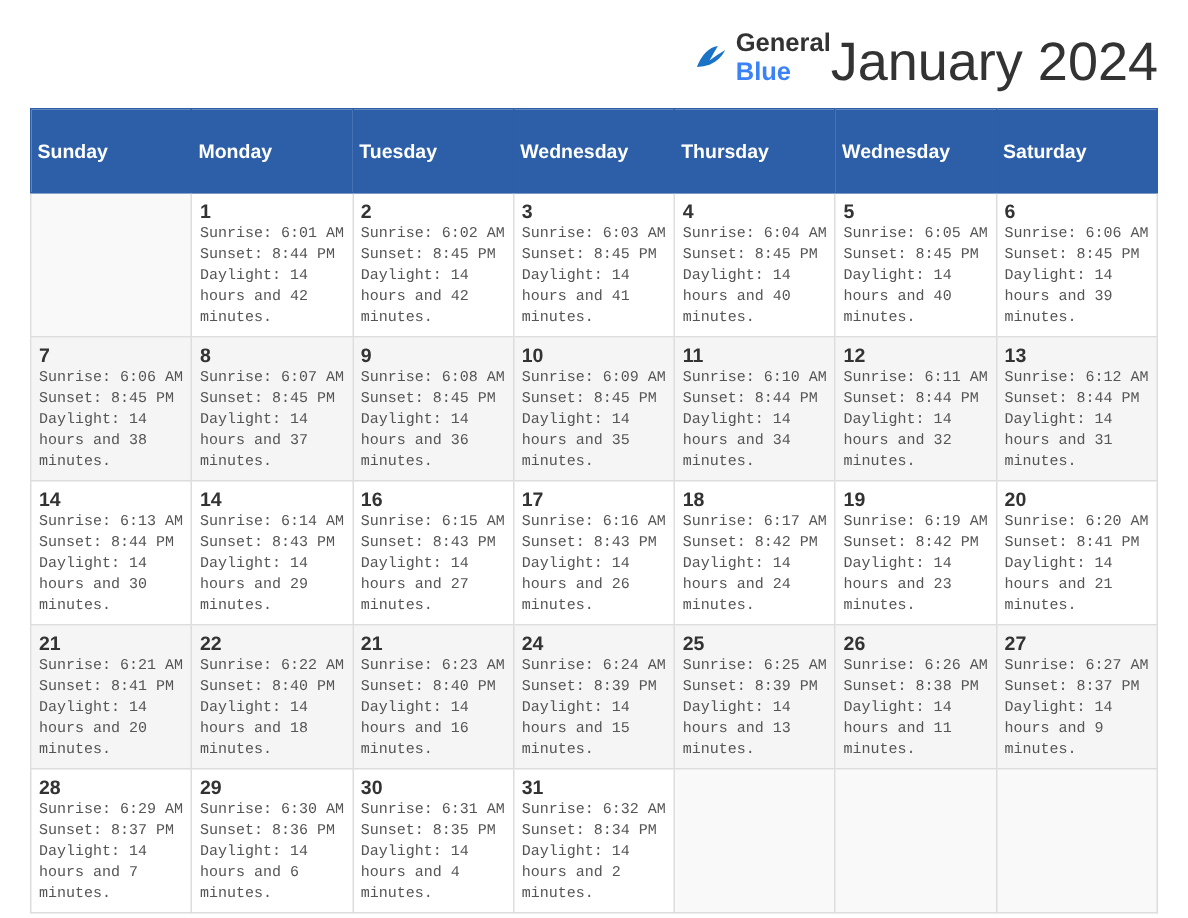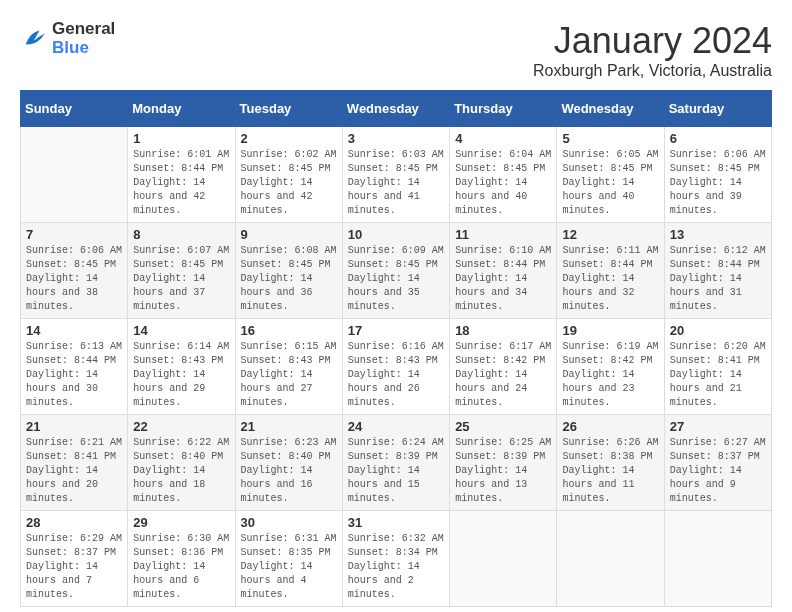--- a/index.html
+++ b/index.html
@@ -5,21 +5,21 @@
     * { box-sizing: border-box; margin: 0; padding: 0; }
     body {
       font-family: Arial, sans-serif;
       background: #fff;
       width: 792px;
       min-height: 612px;
       padding: 20px;
     }
     .header-section {
       display: flex;
-      justify-content: space-between;
+      justify-content: flex-end;
       align-items: flex-start;
       margin-bottom: 10px;
     }
     .logo {
       display: flex;
       align-items: center;
       gap: 4px;
     }
     .logo-bird {
       width: 28px;
@@ -38,21 +38,21 @@
       color: #333;
     }
     table {
       width: 100%;
       border-collapse: collapse;
       font-size: 11px;
     }
     thead tr th {
       background-color: #2c5fa8;
       color: #fff;
-      padding: 10px 4px;
+      padding: 20px 4px;
       text-align: left;
       font-size: 13px;
       font-weight: bold;
       border: 1px solid #2c5fa8;
     }
     tbody tr {
       border-bottom: 1px solid #ccc;
     }
     tbody tr td {
       border: 1px solid #ddd;
@@ -91,21 +91,20 @@
     <svg class="logo-bird" viewBox="0 0 40 40" xmlns="http://www.w3.org/2000/svg">
       <path d="M8 28 Q15 10 28 8 Q22 18 20 22 Q28 16 35 12 Q30 22 20 26 Q15 28 8 28Z" fill="#1a73c7"></path>
     </svg>
     <div>
       <div style="font-size:17px;font-weight:bold;color:#333;line-height:1.1;">General</div>
       <div style="font-size:17px;font-weight:bold;color:#3b82f6;line-height:1.1;">Blue</div>
     </div>
   </div>
   <div class="title-block">
     <div class="calendar-title">January 2024</div>
-    <div class="calendar-subtitle">Roxburgh Park, Victoria, Australia</div>
   </div>
 </div>
 
 <table>
   <thead>
     <tr>
     <th>Sunday</th>
         <th>Monday</th>
         <th>Tuesday</th>
         <th>Wednesday</th>

